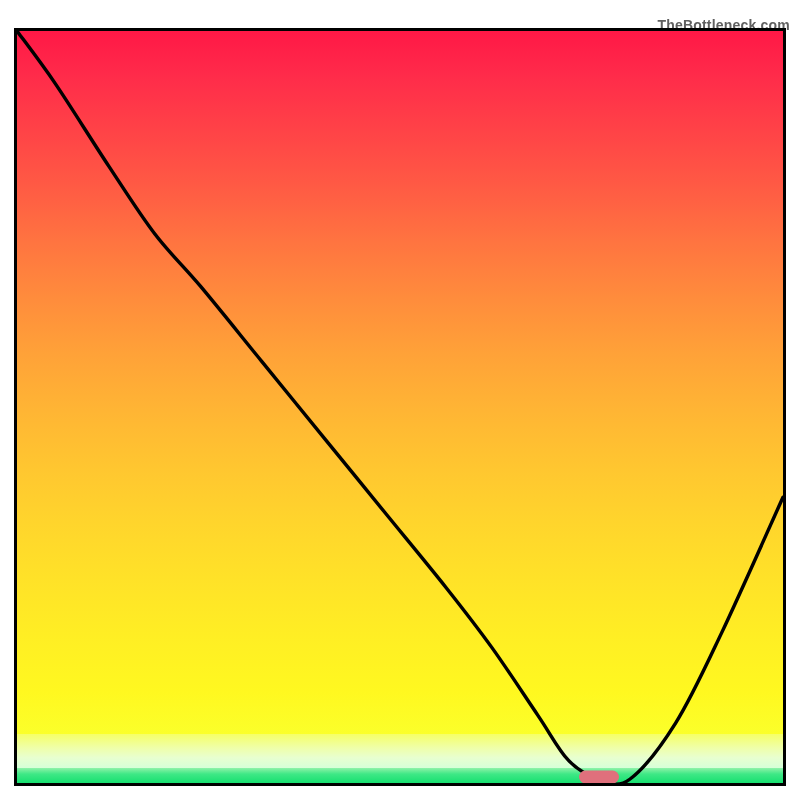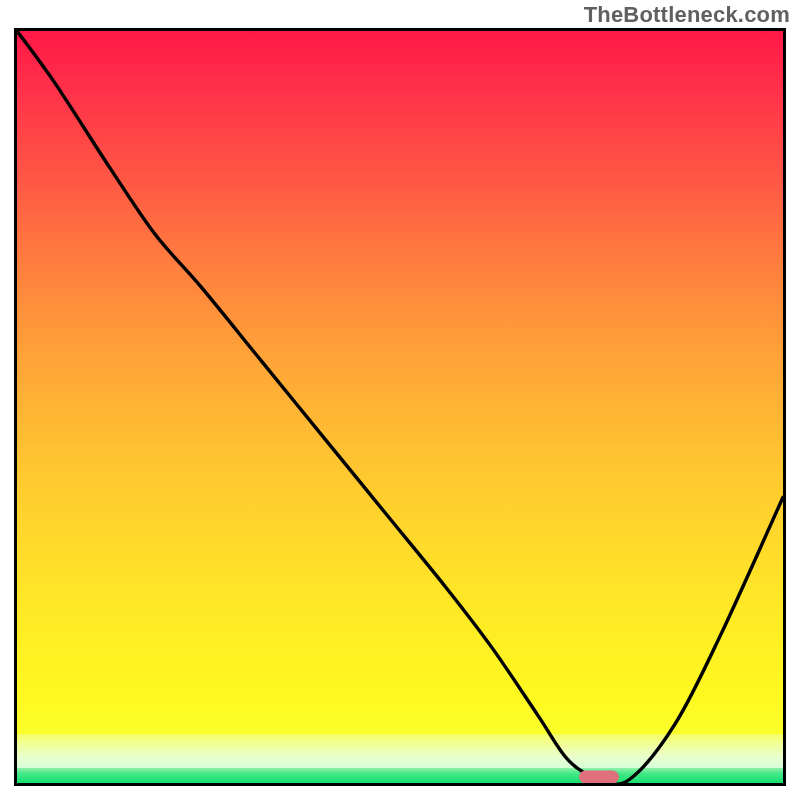--- a/index.html
+++ b/index.html
@@ -10,23 +10,23 @@
     background: #ffffff;
     font-family: Arial, Helvetica, sans-serif;
   }
   .wrap {
     position: relative;
     width: 800px;
     height: 800px;
   }
   .watermark {
     position: absolute;
-    top: 2px;
+    top: 17px;
     right: 10px;
-    font-size: 22px;
+    font-size: 14px;
     font-weight: 600;
     color: #606060;
     letter-spacing: 0.2px;
   }
   .plot {
     position: absolute;
     left: 14px;
     top: 28px;
     width: 772px;
     height: 758px;

